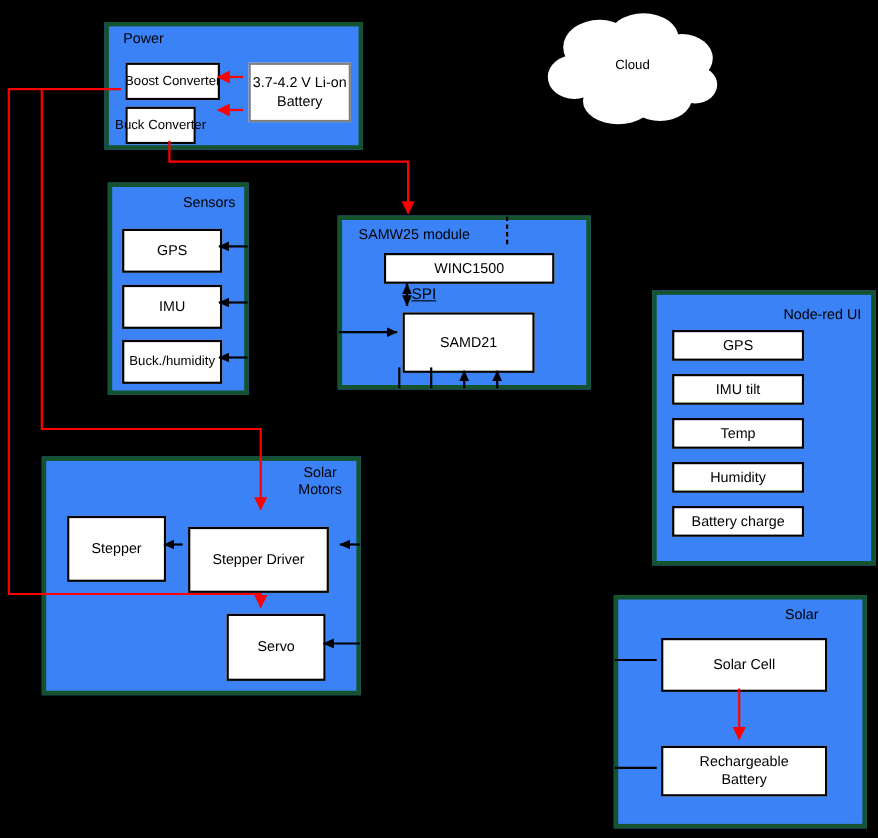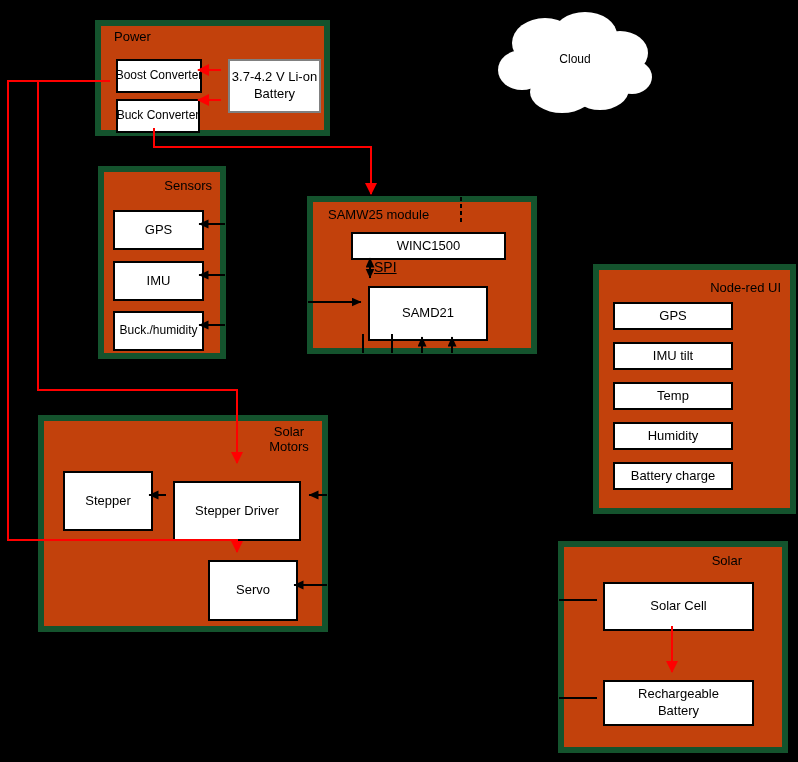--- a/index.html
+++ b/index.html
@@ -1,19 +1,19 @@
 <!DOCTYPE html>
 <html><head>
 <meta charset="utf-8">
 <style>
   html,body{margin:0;padding:0;background:#000;}
   body{width:798px;height:762px;position:relative;overflow:hidden;
        font-family:"Liberation Sans","DejaVu Sans",sans-serif;}
   .stage{position:absolute;left:0;top:0;width:798px;height:762px;background:#000;}
-  .grp{position:absolute;background:#c2410c;border:6px solid #14532d;box-sizing:border-box;z-index:1;}
+  .grp{position:absolute;background:#3b82f6;border:4px solid #14532d;box-sizing:border-box;z-index:1;}
   .grp-label{position:absolute;font-size:13px;color:#000;white-space:nowrap;line-height:1.15;}
   .grp-label.wrap{white-space:normal;text-align:center;}
   .nd{position:absolute;background:#fff;border:2px solid #000;box-sizing:border-box;
       display:flex;flex-direction:column;align-items:center;justify-content:center;
       text-align:center;font-size:13px;color:#000;line-height:1.3;z-index:2;}
   .nd span{white-space:nowrap;text-align:right;}
   .nd.gray{border-color:#808080;}
   .wires{position:absolute;left:0;top:0;z-index:5;pointer-events:none;}
   .cloud-svg{position:absolute;left:490px;top:5px;z-index:1;}
   .cloud-label{position:absolute;left:540px;top:52px;width:70px;text-align:center;
@@ -37,21 +37,21 @@
       <ellipse cx="85" cy="58" rx="48" ry="32"></ellipse>
     </g>
   </svg>
   <div class="cloud-label">Cloud</div>
 
   <div class="grp" style="left:95px;top:20px;width:235px;height:116px">
     <div class="grp-label" style="left:13px;top:4px">Power</div>
     <div class="nd" style="left:15px;top:33px;width:86px;height:34px;font-size:12px">
       <span>Boost Converter</span>
     </div>
-    <div class="nd" style="left:15px;top:73px;width:84px;height:34px;font-size:12px">
+    <div class="nd" style="left:15px;top:73px;width:64px;height:34px;font-size:12px">
       <span>Buck Converter</span>
     </div>
     <div class="nd gray" style="left:127px;top:33px;width:93px;height:54px">
       <span>3.7-4.2 V Li-on</span>
       <span>Battery</span>
     </div>
   </div>
 
   <div class="grp" style="left:98px;top:166px;width:128px;height:193px">
     <div class="grp-label" style="right:8px;top:7px">Sensors</div>

